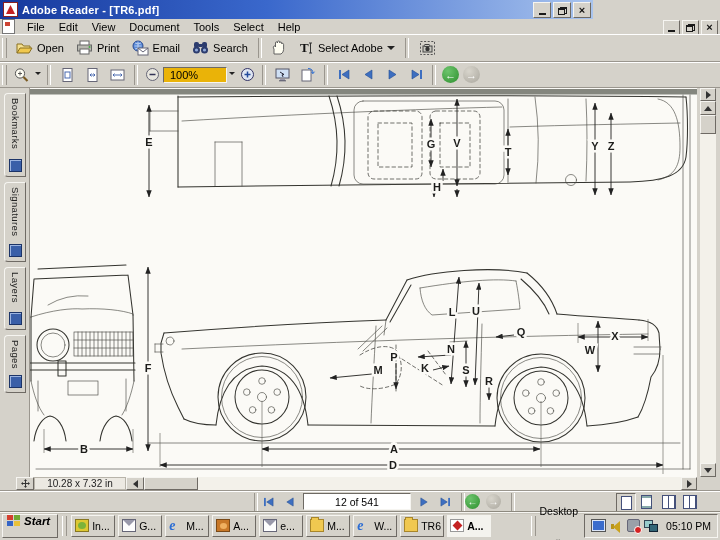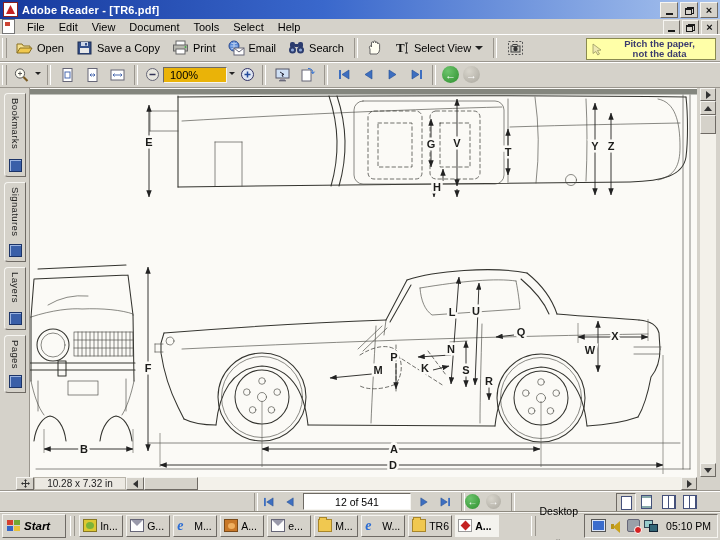--- a/index.html
+++ b/index.html
@@ -4,21 +4,21 @@
 <style>
   html,body{margin:0;padding:0;background:#777;}
   #root{position:relative;width:720px;height:540px;background:#d5d2ca;font-family:"Liberation Sans",sans-serif;overflow:hidden;font-size:11px;color:#000;}
   .abs{position:absolute;}
   .raised{border:1px solid;border-color:#f6f5f1 #6e6a64 #6e6a64 #f6f5f1;background:#d5d2ca;}
   .sunken{border:1px solid;border-color:#6e6a64 #f6f5f1 #f6f5f1 #6e6a64;}
   .sep{width:2px;height:20px;border-left:1px solid #9a968e;border-right:1px solid #fff;margin:0 4px;flex:none;}
   .grip{width:3px;height:20px;border-left:1px solid #fff;border-right:1px solid #9a968e;margin:0 3px 0 2px;flex:none;}
 
   
-  .titlebar{left:0;top:0;width:720px;height:19px;background:linear-gradient(90deg,#16399d 0%,#3a68cc 45%,#a9c4ee 100%);display:flex;align-items:center;padding-left:3px;box-sizing:border-box;color:#fff;font-weight:bold;}
+  .titlebar{left:0;top:0;width:593px;height:19px;background:linear-gradient(90deg,#16399d 0%,#3a68cc 45%,#a9c4ee 100%);display:flex;align-items:center;padding-left:3px;box-sizing:border-box;color:#fff;font-weight:bold;}
   .titlebar .title{margin-left:4px;letter-spacing:.2px;}
   .applogo{width:13px;height:13px;background:#fff;border:1px solid #8a2020;position:relative;flex:none;}
   .applogo::after{content:"";position:absolute;left:2px;top:2px;right:2px;bottom:2px;background:#c42222;clip-path:polygon(50% 0,100% 100%,0 100%);}
   .winbtns{position:absolute;right:2px;top:2px;display:flex;gap:2px;}
   .wbtn{width:16px;height:14px;display:flex;align-items:flex-end;justify-content:center;cursor:default;}
   .g-min{width:7px;height:2px;background:#1a1a1a;margin:0 0 2px 0;}
   .g-res{position:relative;width:9px;height:8px;margin-bottom:2px;}
   .g-res::before{content:"";position:absolute;right:0;top:0;width:5px;height:4px;border:1px solid #1a1a1a;border-top-width:2px;}
   .g-res::after{content:"";position:absolute;left:0;bottom:0;width:5px;height:4px;border:1px solid #1a1a1a;border-top-width:2px;background:#d5d2ca;}
   .g-x{font:bold 11px "Liberation Sans",sans-serif;line-height:13px;color:#111;}
@@ -73,21 +73,21 @@
   .pagebox{left:303px;top:2px;width:106px;height:15px;background:#fff;display:flex;align-items:center;justify-content:center;font-size:10.5px;}
   .snav{width:19px;height:16px;display:flex;align-items:center;justify-content:center;border:1px solid transparent;}
   .scirc{width:15px;height:15px;border-radius:50%;color:#fff;font:bold 10px "Liberation Sans",sans-serif;display:flex;align-items:center;justify-content:center;}
   .laybtn{width:18px;height:17px;display:flex;align-items:center;justify-content:center;}
   .pglyph{width:9px;height:12px;background:#fff;border:1px solid #44507a;}
   .pglyph.lines{box-shadow:inset 0 2px 0 #8aa,inset 0 -2px 0 #8aa;}
   .pglyph.half{width:5px;box-shadow:6px 0 0 -1px #fff,7px 0 0 0 #44507a;margin-right:4px;}
 
   
   .taskbar{left:0;top:511px;width:720px;height:29px;background:#d5d2ca;box-shadow:inset 0 1px 0 #f6f5f1,inset 0 2px 0 #c8c5bc;border-top:1px solid #8d897f;box-sizing:border-box;display:flex;align-items:center;padding:2px 2px 3px 2px;}
-  .startbtn{height:22px;padding:0 15px 0 4px;display:flex;align-items:center;gap:3px;font:bold italic 11.5px "Liberation Sans",sans-serif;flex:none;}
+  .startbtn{height:22px;padding:0 7px 0 4px;display:flex;align-items:flex-start;gap:3px;font:bold italic 11.5px "Liberation Sans",sans-serif;flex:none;}
   .flag{width:14px;height:12px;display:grid;grid-template-columns:6px 6px;grid-template-rows:5px 5px;gap:1px;}
   .flag i{display:block;}
   .tdivider{width:3px;height:20px;border-left:1px solid #fff;border-right:1px solid #9a968e;margin:0 4px;flex:none;}
   .task-btns{display:flex;gap:3px;flex:none;align-items:flex-end;}
   .task-btn{width:44px;height:22px;display:flex;align-items:center;padding:0 2px;box-sizing:border-box;overflow:hidden;flex:none;cursor:default;}
   .task-btn.active{background:#f4f3ee;border-color:#6e6a64 #f6f5f1 #f6f5f1 #6e6a64;font-weight:bold;}
   .tb-lab{font-size:10.5px;white-space:nowrap;overflow:hidden;}
   .tb-ic{width:14px;height:13px;display:inline-block;margin:0 3px 0 1px;position:relative;flex:none;box-sizing:border-box;}
   .ic-inbox{background:#ddc832;border:1px solid #887722;}
   .ic-inbox::after{content:"";position:absolute;left:2px;top:2px;right:2px;bottom:2px;background:#7bb33a;border-radius:50%;}
@@ -164,29 +164,20 @@
     <span class="grip"></span>
     <span class="tbtn">
       <svg class="tico" viewBox="0 0 17 16">
           <path d="M1,13 L1,4 L6,4 L7.5,6 L14,6 L14,8" fill="#f5e090" stroke="#8a7020"></path>
           <path d="M1,13 L4,8 L16,8 L13,13 Z" fill="#f0c84e" stroke="#8a7020"></path>
         </svg>
       <span>Open</span>
     </span>
     <span class="tbtn">
       <svg class="tico" viewBox="0 0 17 16">
-          <rect x="2" y="2" width="13" height="12" fill="#34508c" stroke="#1c2c50"></rect>
-          <rect x="5" y="2" width="7" height="4" fill="#cdd6e8"></rect>
-          <rect x="9" y="3" width="2" height="2.5" fill="#34508c"></rect>
-          <rect x="4" y="8" width="9" height="5" fill="#e8e8e8"></rect>
-        </svg>
-      <span>Save a Copy</span>
-    </span>
-    <span class="tbtn">
-      <svg class="tico" viewBox="0 0 17 16">
           <rect x="4" y="1" width="9" height="5" fill="#fff" stroke="#666"></rect>
           <rect x="1.5" y="5" width="14" height="6" fill="#b8b8b0" stroke="#666"></rect>
           <rect x="4" y="9" width="9" height="5" fill="#fff" stroke="#666"></rect>
           <circle cx="13.5" cy="7" r="1" fill="#4a4"></circle>
         </svg>
       <span>Print</span>
     </span>
     <span class="tbtn">
       <svg class="tico" viewBox="0 0 17 16">
           <circle cx="6" cy="6" r="5" fill="#5a8ad8" stroke="#2a4a90"></circle>
@@ -212,39 +203,31 @@
     <span class="tbtn raised" style="padding:1px 3px;">
       <svg class="tico" viewBox="0 0 17 16">
           <path d="M4,14 L4,9 Q3,8 3.5,6.5 Q4,5.5 5,6 L5.5,7 L5.5,3 Q5.5,1.8 6.5,1.8 Q7.5,1.8 7.5,3 L7.5,2.2 Q7.5,1 8.6,1 Q9.7,1 9.7,2.2 L9.7,3 Q9.7,2 10.7,2 Q11.7,2 11.7,3.2 L11.7,4 Q11.8,3.2 12.7,3.3 Q13.6,3.5 13.6,4.6 L13.6,9.5 Q13.6,12.5 11,14 Z" fill="#fffef2" stroke="#555" stroke-width=".9"></path>
         </svg>
     </span>
     <span class="tbtn">
       <svg class="tico" viewBox="0 0 17 16">
           <text x="3" y="12" font-family="Liberation Serif,serif" font-size="13" font-weight="bold" fill="#111">T</text>
           <path d="M12,3 h3 M13.5,3 v10 M12,13 h3" stroke="#333" fill="none"></path>
         </svg>
-      <span>Select View</span>
+      <span>Select Adobe</span>
       <span class="tri-down"></span>
     </span>
     <span class="sep"></span>
     <span class="tbtn">
       <svg class="tico" viewBox="0 0 17 16">
           <rect x="1.5" y="1.5" width="14" height="13" fill="none" stroke="#555" stroke-dasharray="2 1.6"></rect>
           <rect x="4" y="6" width="9" height="6" fill="#c8c8c0" stroke="#444"></rect>
           <rect x="6" y="4.5" width="4" height="2" fill="#c8c8c0" stroke="#444"></rect>
           <circle cx="8.5" cy="9" r="2.2" fill="#333"></circle>
         </svg>
-    </span>
-    <span class="note">
-      <svg width="14" height="14" viewBox="0 0 14 14" style="margin-left:3px;flex:none;">
-          <path d="M3,2 L11,8 L7.5,8.5 L9.5,12 L7.8,13 L5.8,9.5 L3,11.5 Z" fill="#eee8b0" stroke="#999960" stroke-width=".8"></path>
-        </svg>
-      <span class="ntext">
-        <span>Pitch the paper,</span><br><span>not the data</span>
-      </span>
     </span>
   </div>
 
   <div class="abs tb2">
     <span class="grip"></span>
     <span class="tbtn" style="padding:1px 2px;">
       <svg class="tico" viewBox="0 0 17 16">
           <circle cx="7" cy="6.5" r="4.6" fill="#fffef4" stroke="#555"></circle>
           <path d="M5,6.5 h4 M7,4.5 v4" stroke="#555"></path>
           <path d="M10.5,10 L14.5,14" stroke="#7a5a20" stroke-width="2.2"></path>

